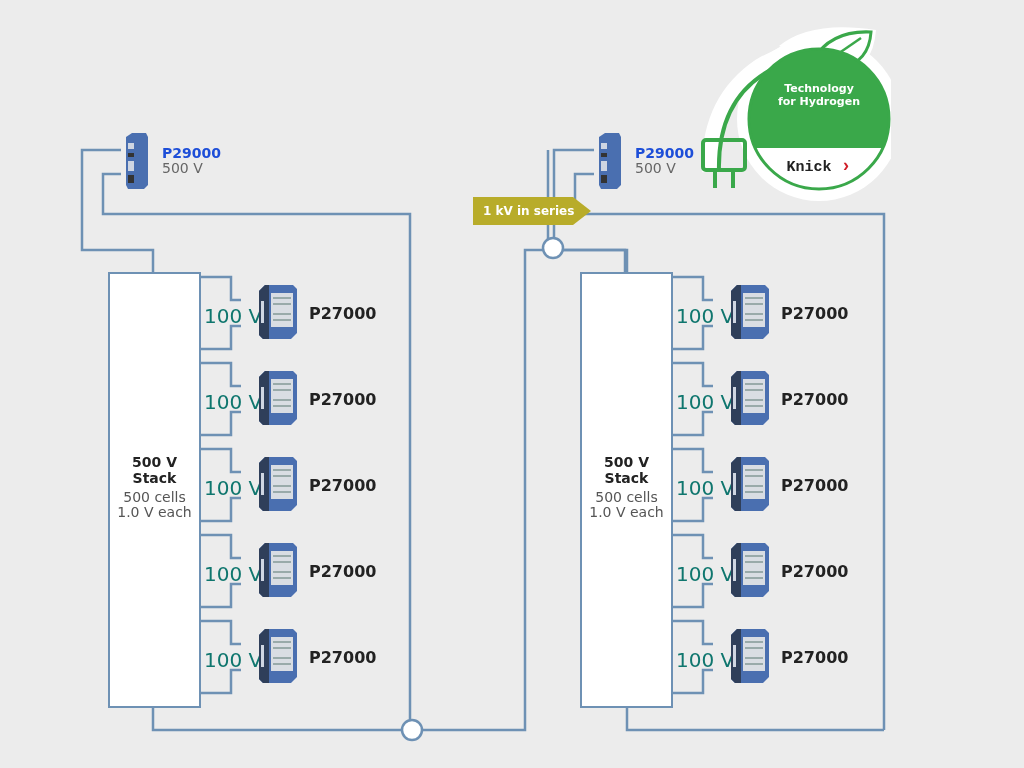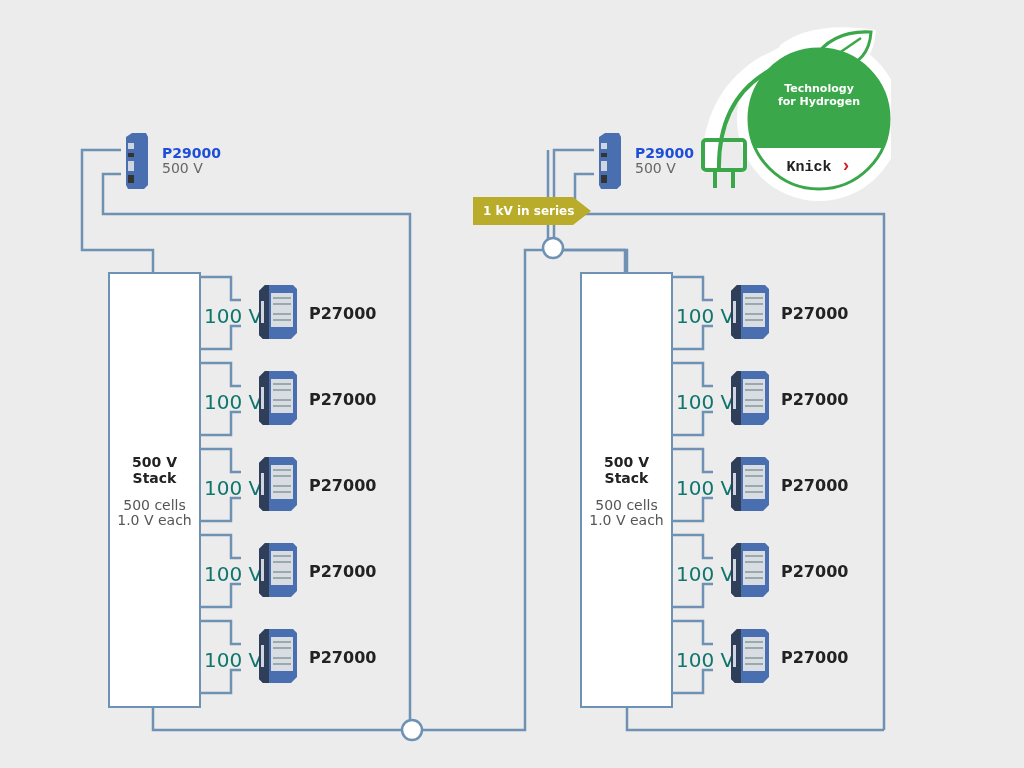--- a/index.html
+++ b/index.html
@@ -2,21 +2,21 @@
 <html><head>
 <meta charset="utf-8">
 <style>
   html, body { margin:0; padding:0; }
   body { width:1024px; height:768px; background:#ececec; position:relative; overflow:hidden;
          font-family:"DejaVu Sans", sans-serif; }
   #wires { position:absolute; left:0; top:0; width:1024px; height:768px; }
   .stack { position:absolute; background:#ffffff; border:2px solid #6e91b4; box-sizing:border-box;
            text-align:center; color:#222; }
   .stack .title { font-weight:bold; font-size:14px; line-height:16px; margin-top:180px; }
-  .stack .sub { font-size:14px; line-height:15px; margin-top:12px; color:#555; }
+  .stack .sub { font-size:14px; line-height:15px; margin-top:4px; color:#555; }
   .volt { position:absolute; font-size:20px; color:#0f766e; }
   .mod-label { position:absolute; font-size:16px; font-weight:bold; color:#222; }
   .psu-label { position:absolute; font-size:14px; line-height:15px; }
   .psu-label .n { font-weight:bold; color:#1d4ed8; }
   .psu-label .v { color:#666; }
   .module { position:absolute; width:46px; height:58px; }
   .psu { position:absolute; width:26px; height:58px; }
   .series { position:absolute; left:425px; top:197px; height:28px; width:118px;
             background:#b8ac2a; color:#fff; font-weight:bold; font-size:12px; line-height:28px;
             padding-left:10px; box-sizing:border-box;

